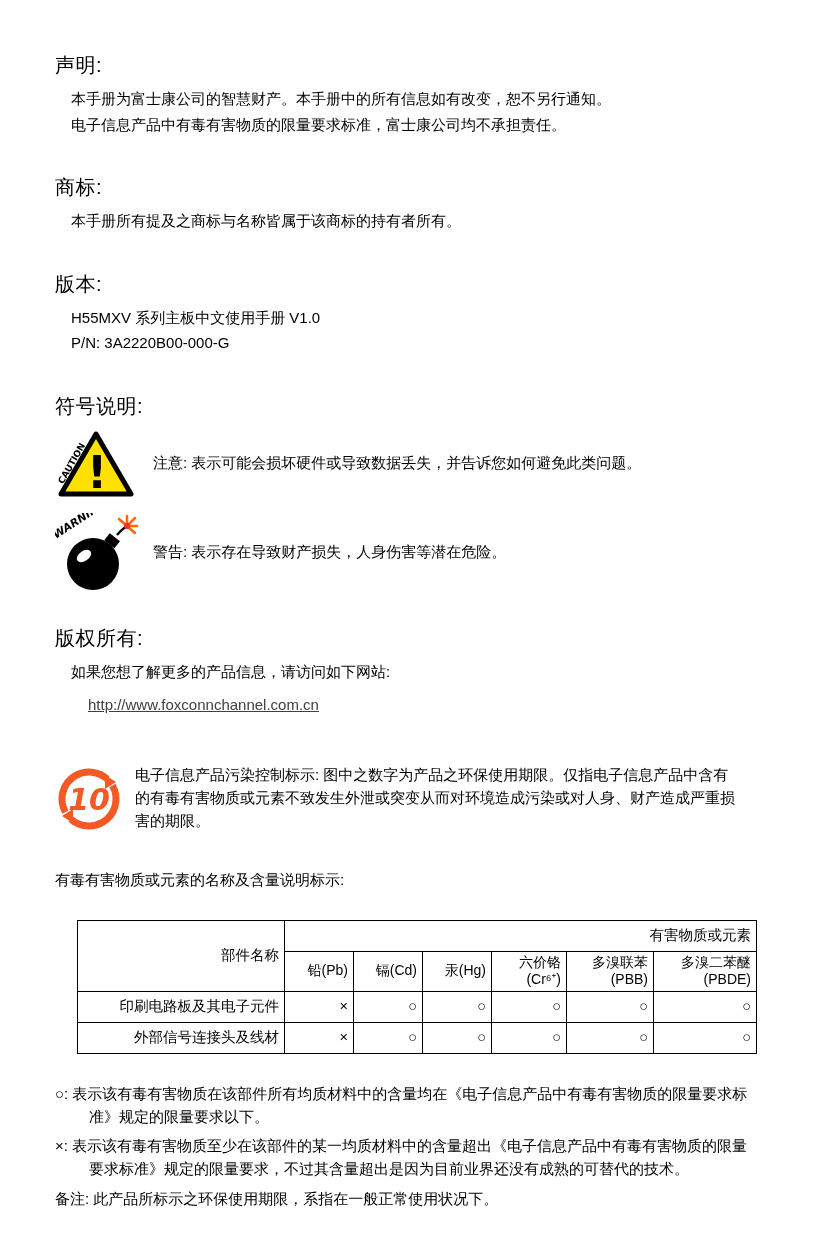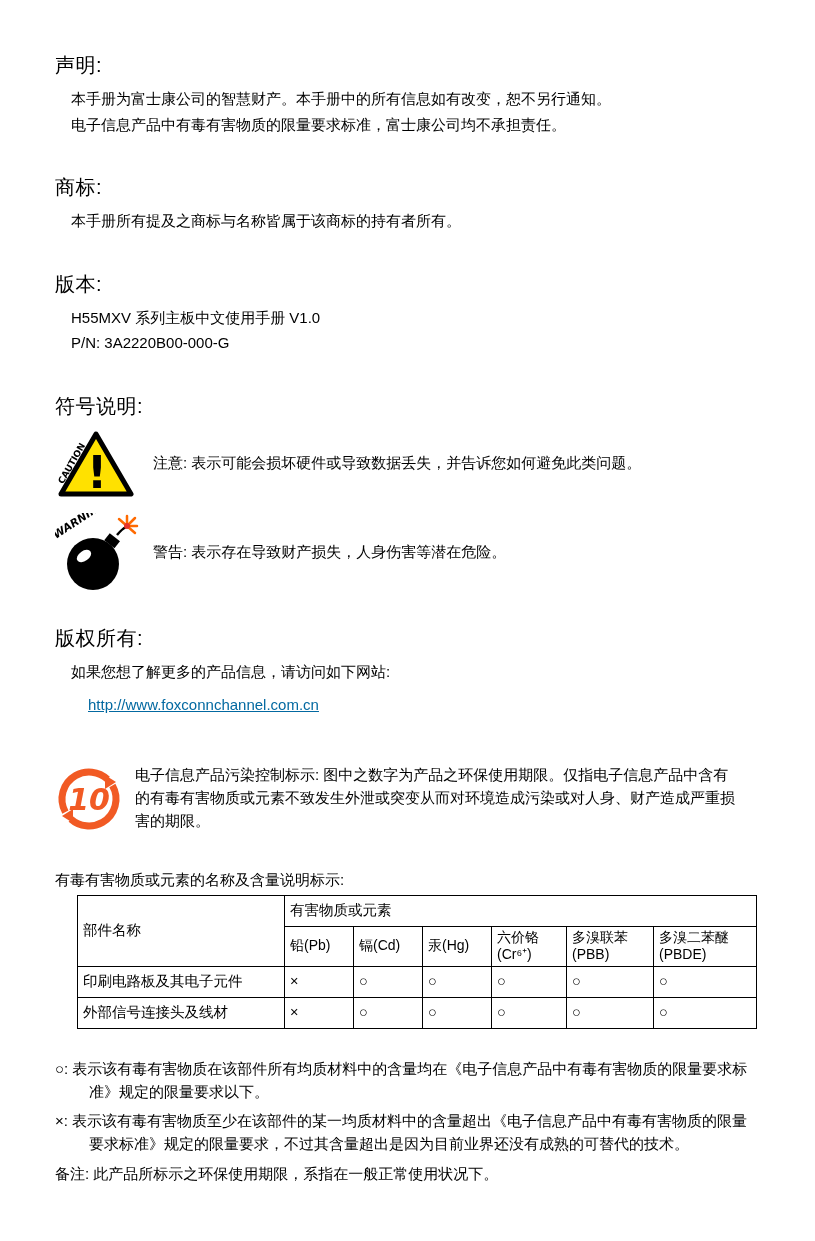--- a/index.html
+++ b/index.html
@@ -7,29 +7,29 @@
   .page { width:815px; min-height:1241px; box-sizing:border-box; padding:50px 58px 28px 55px; font-size:15px; line-height:1.5; }
 
   .sec { margin-bottom:36px; }
   .sec-heading { font-size:20px; letter-spacing:0.5px; margin-bottom:8px; }
   .indent { margin-left:16px; margin-bottom:3px; }
 
   .icon-row { display:flex; align-items:center; margin:8px 0 14px 0; }
   .icon-box { width:86px; flex:none; display:flex; justify-content:flex-start; }
   .icon-text { margin-left:12px; }
 
-  .url { display:inline-block; margin-left:33px; margin-top:8px; text-decoration:underline; color:#0369a1; }
+  .url { display:inline-block; margin-left:33px; margin-top:8px; text-decoration:underline; color:#404040; }
 
   .rohs-row { display:flex; align-items:flex-start; margin:46px 0 30px 0; }
   .rohs-icon { width:78px; flex:none; padding-top:2px;text-decoration:underline; }
   .rohs-text { width:608px; margin-left:2px; line-height:1.55; }
 
-  .tbl-caption { margin-bottom:3px; }
+  .tbl-caption { margin-bottom:28px; }
   table.hazard { border-collapse:collapse; margin-left:22px; font-size:14.5px; }
-  table.hazard td { border:1px solid #000; text-align:left; padding:2px 5px;margin-top:7px; }
+  table.hazard td { border:1px solid #000; text-align:right; padding:2px 5px;margin-top:7px; }
   td.part { width:196px;font-family:Liberation Serif, serif; }
   td.group { height:26px; }
   td.colh { white-space:pre-line; line-height:1.25; font-size:14px; padding:3px 6px; }
   td.rowname { text-align:left; padding-left:8px; height:26px; }
   .w-sm { width:58px; } .w-md { width:64px; } .w-pbb { width:76px; } .w-pbde { width:92px; }
 
   .notes { margin-top:28px; }
   .note { padding-left:34px; text-indent:-34px; margin-bottom:6px; line-height:1.55; }
   .note .marker { margin-right:4px; }
 

